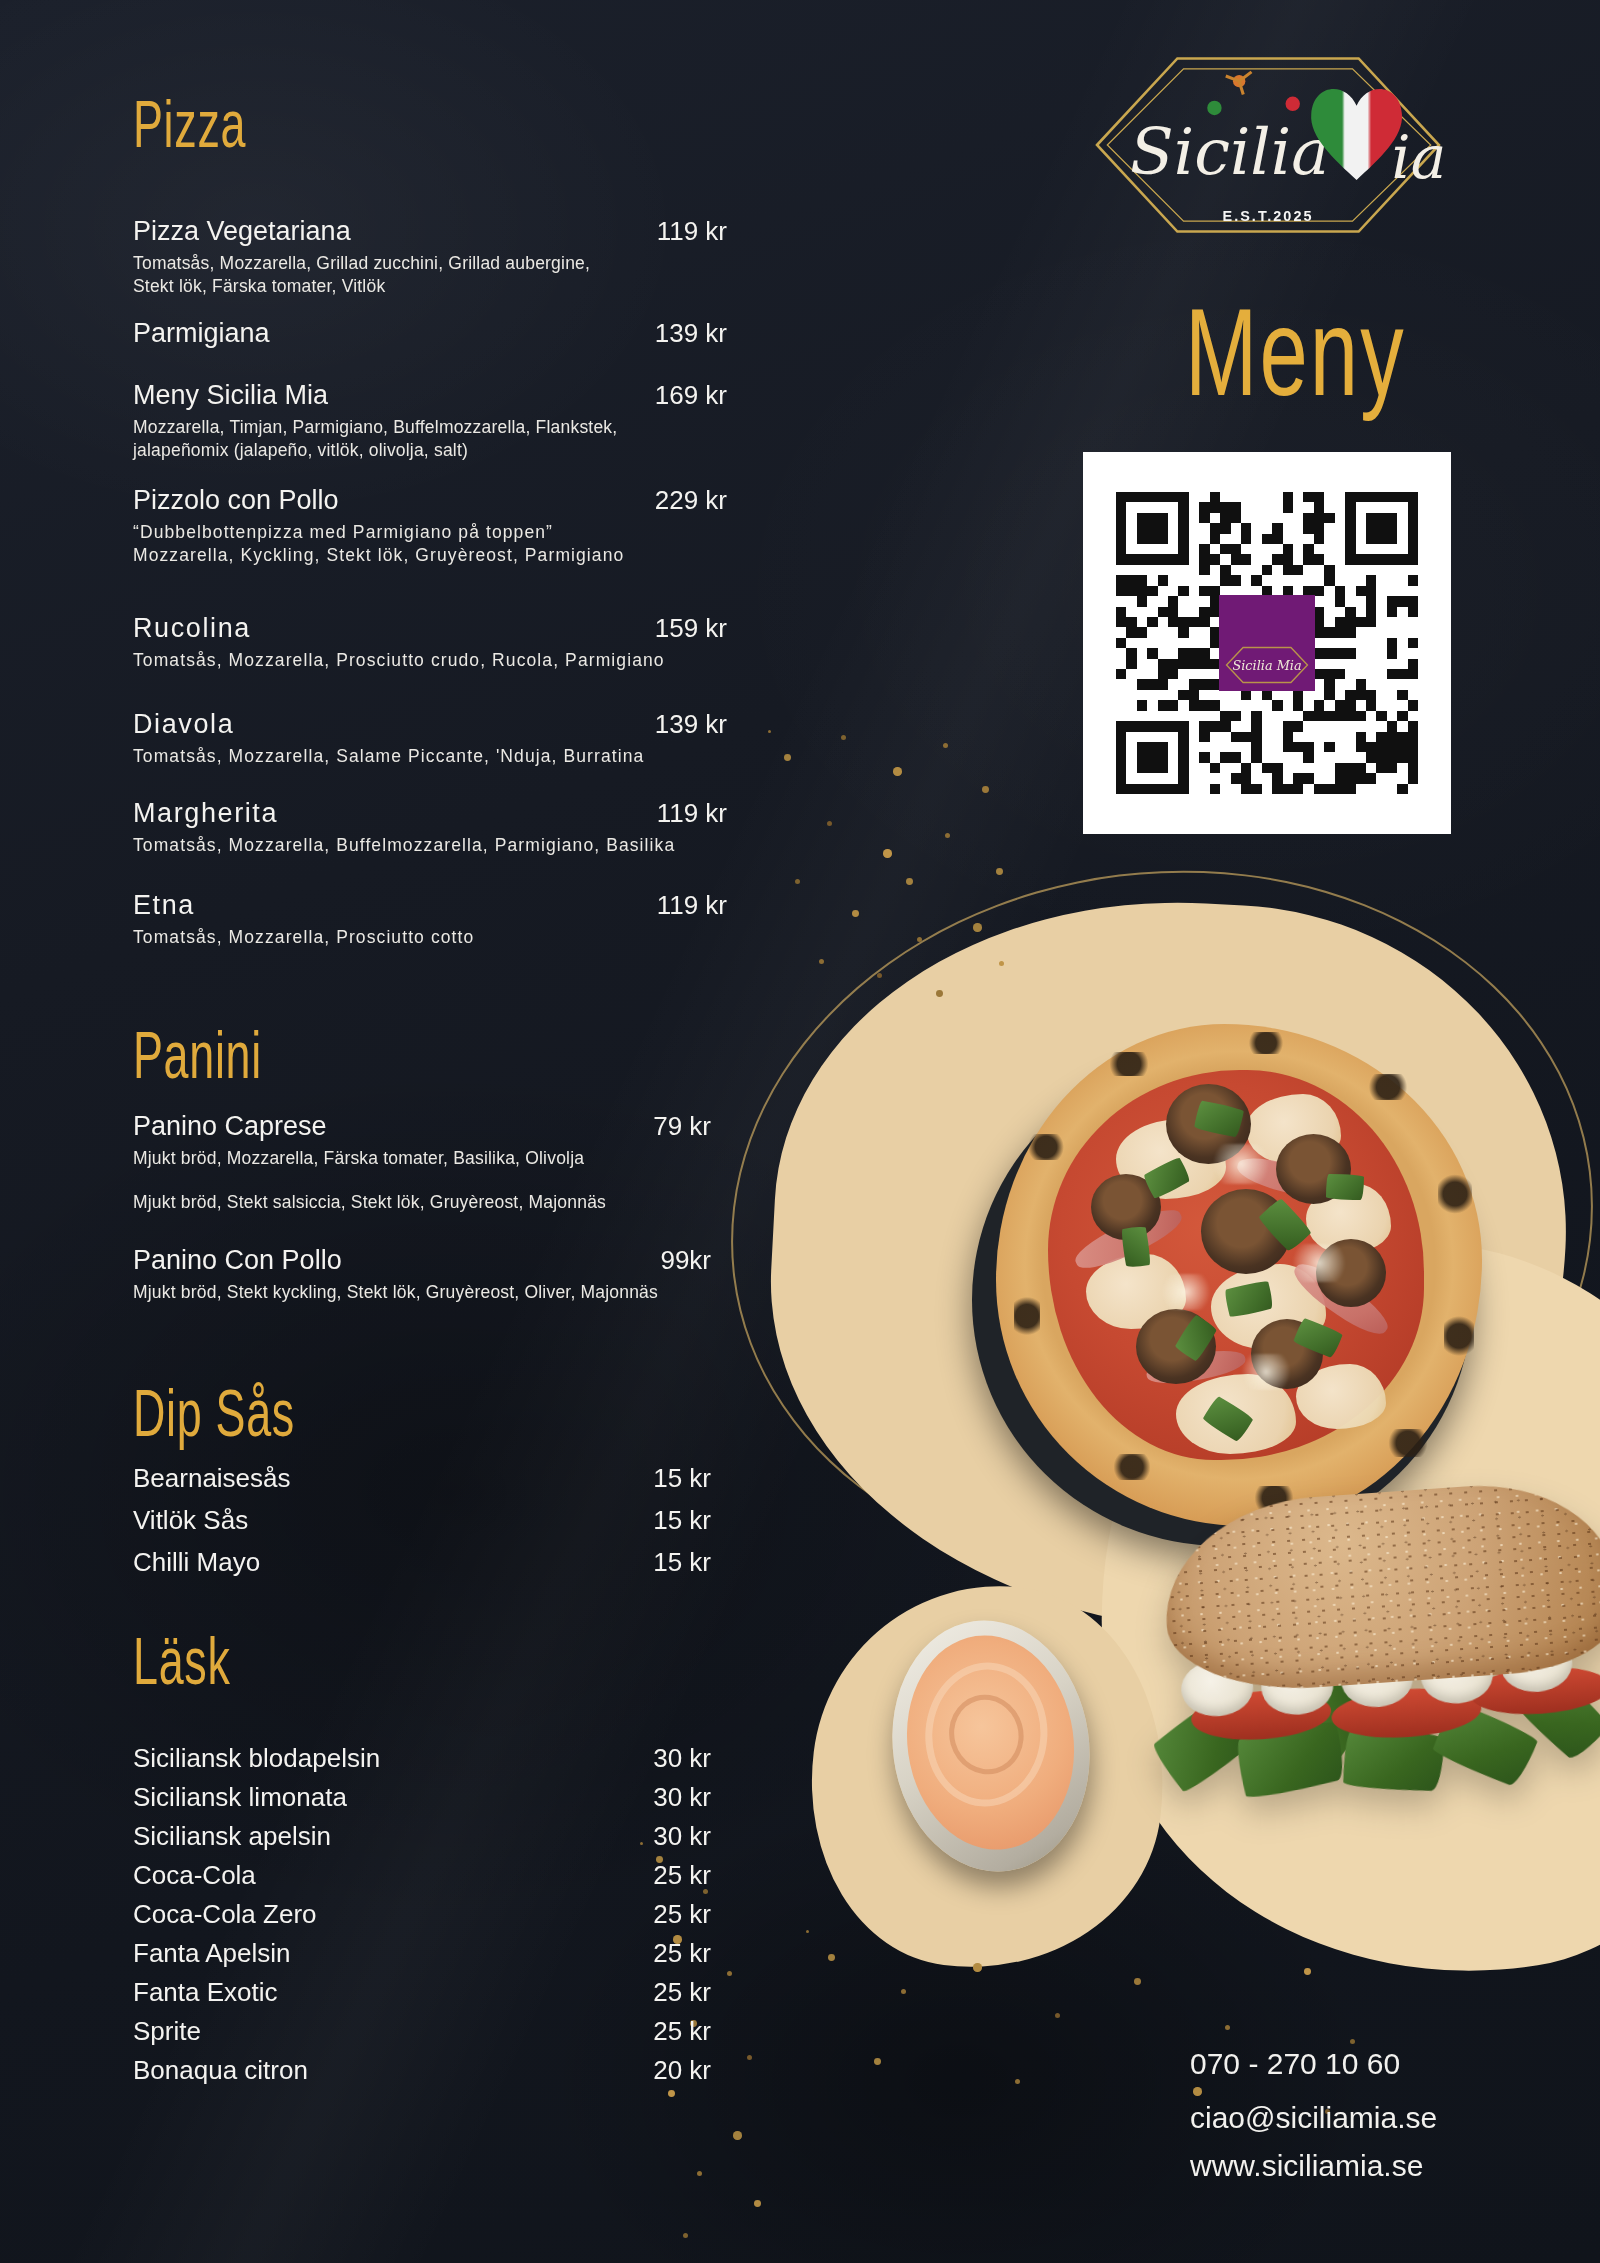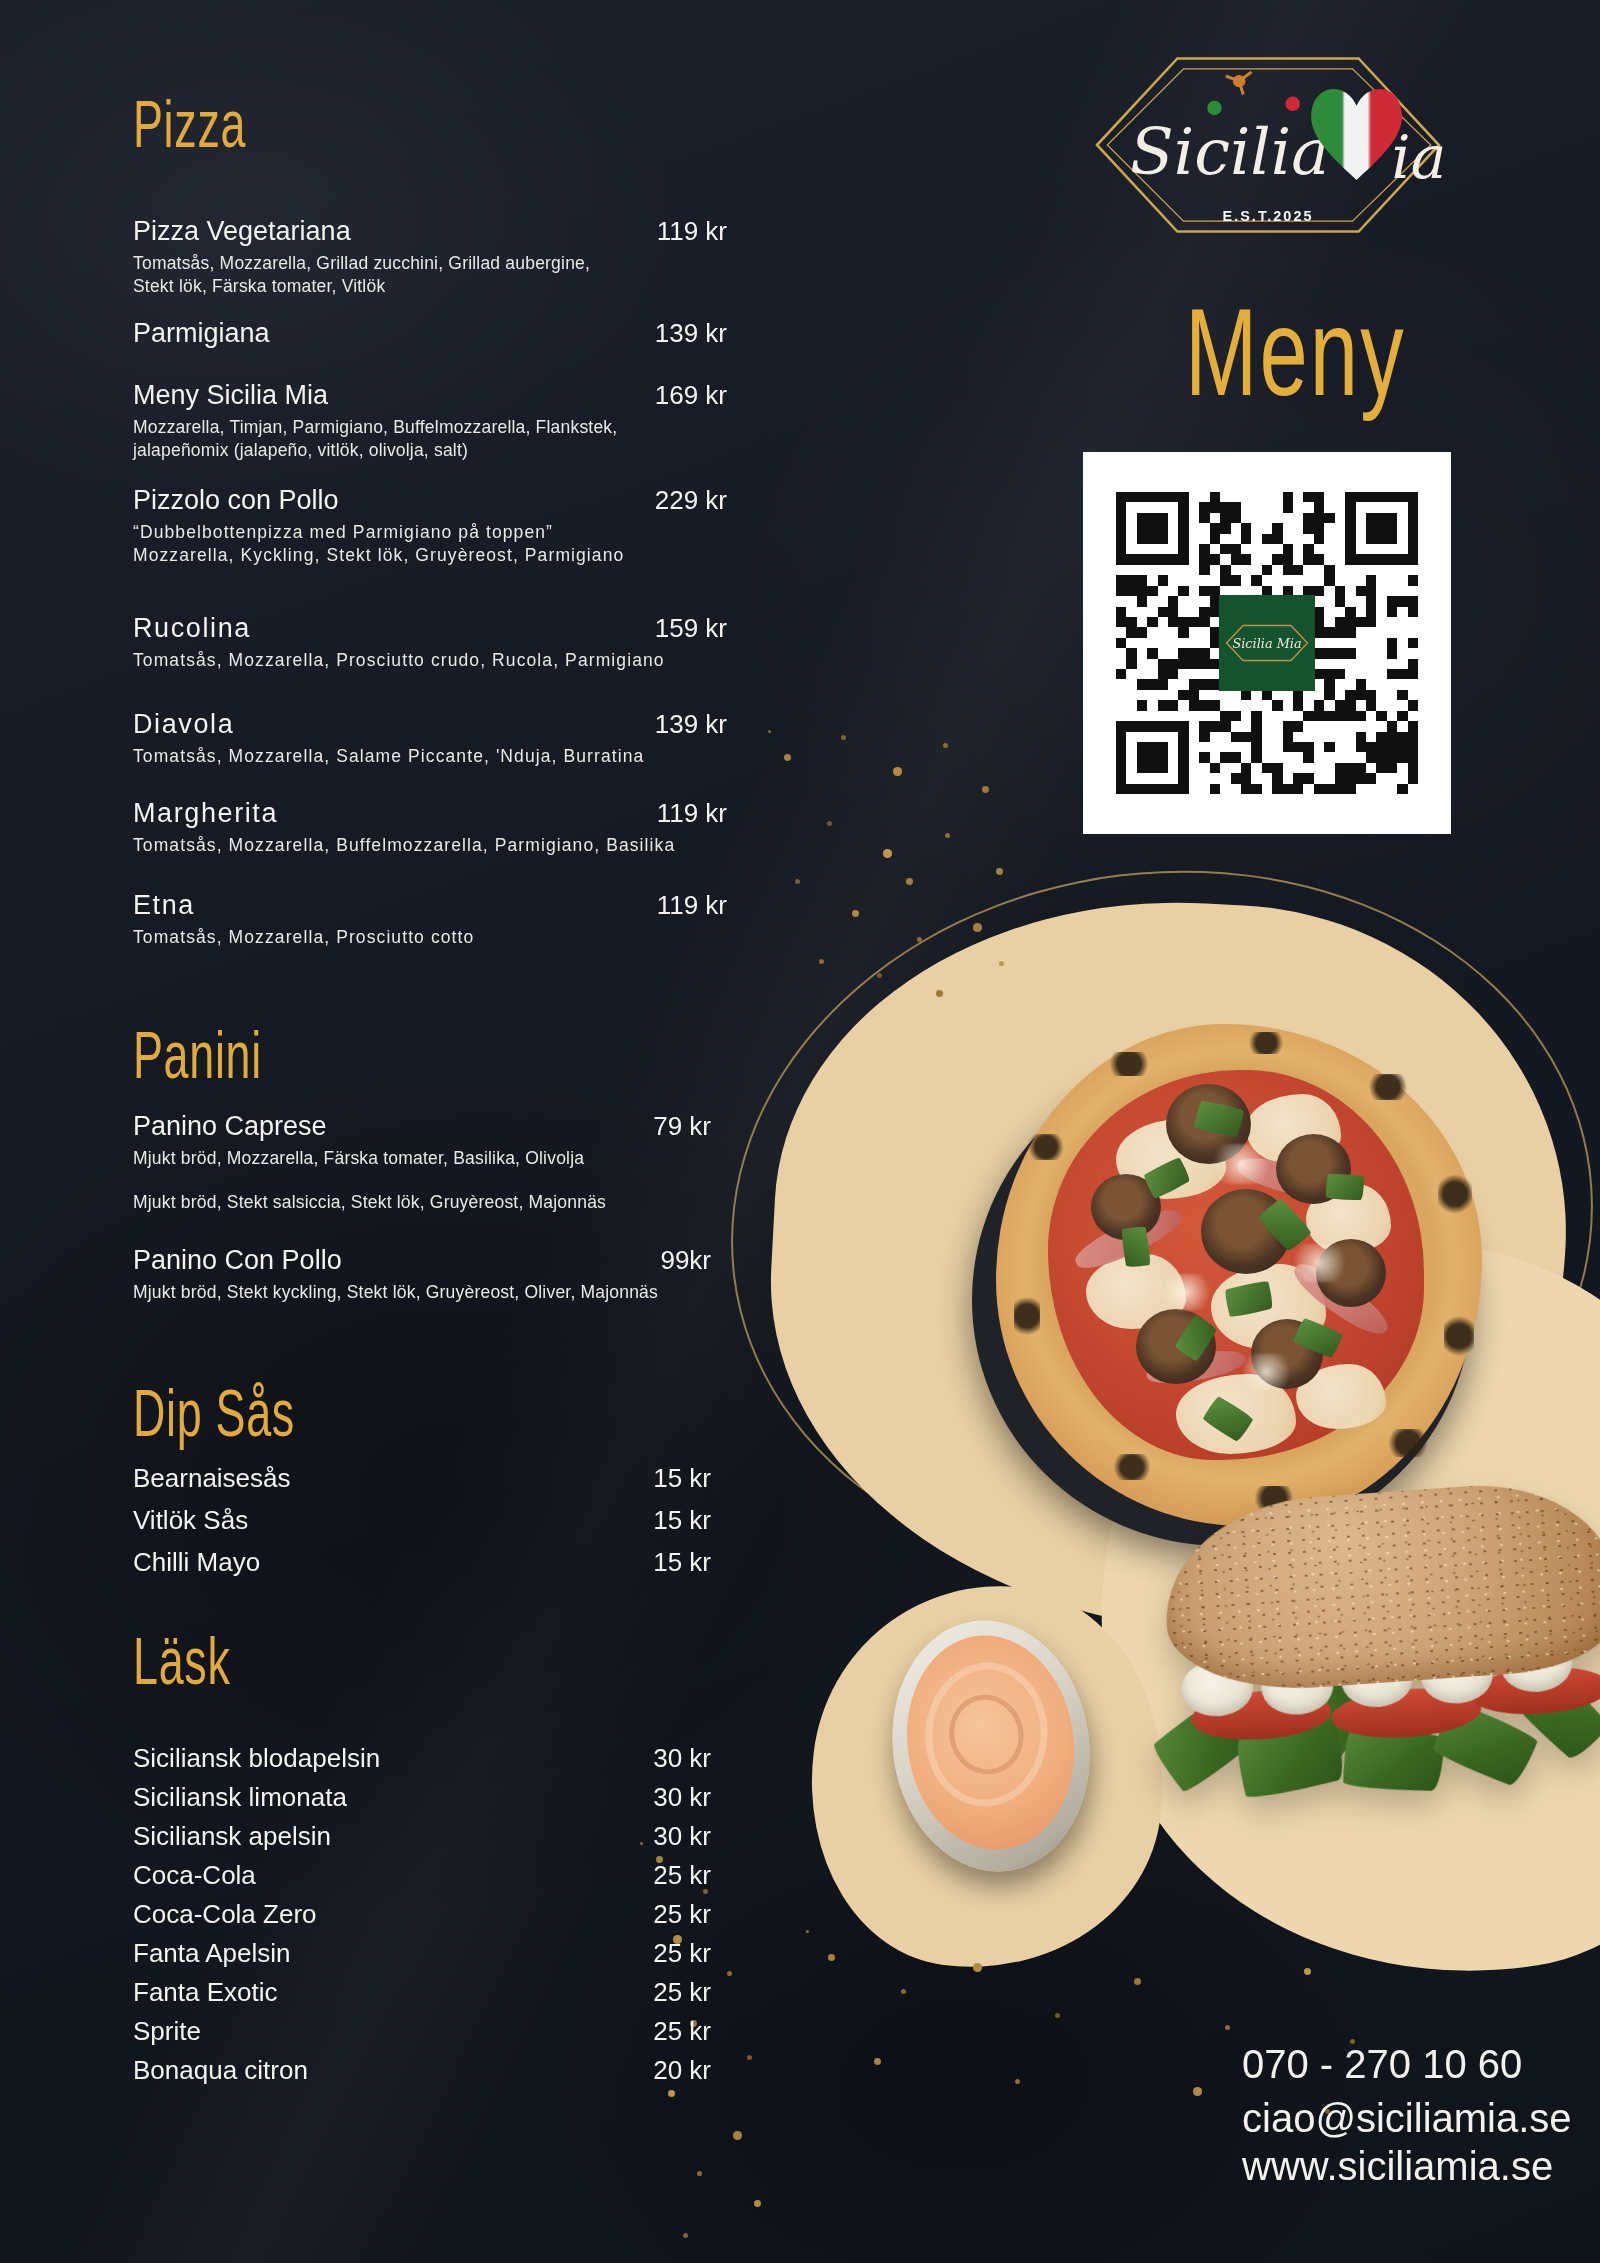--- a/index.html
+++ b/index.html
@@ -85,21 +85,21 @@
   .swirl1{left:34px;top:42px;right:40px;bottom:66px;border:7px solid rgba(250,224,198,.42);border-radius:50%;transform:rotate(12deg);}
   .swirl2{left:58px;top:74px;right:64px;bottom:98px;border:5px solid rgba(205,133,88,.5);border-radius:50%;transform:rotate(-8deg);}
   
   .logo{position:absolute;left:1082px;top:42px;width:372px;height:206px;z-index:5;}
   .meny{position:absolute;left:1185px;top:290px;z-index:5;font-size:124px;line-height:1;
     color:#e4ae3c;letter-spacing:3px;transform:scaleX(.7);transform-origin:left top;white-space:nowrap;}
   .qr-wrap{position:absolute;left:1083px;top:452px;width:368px;height:382px;background:#ffffff;z-index:5;
     display:flex;align-items:center;justify-content:center;}
   .qr-svg{width:302px;height:302px;}
   .qr-center{position:absolute;left:50%;top:50%;width:96px;height:96px;margin:-48px 0 0 -48px;
-    background:#14532d;display:flex;align-items:center;justify-content:center;}
+    background:#701a75;display:flex;align-items:flex-end;justify-content:center;}
   
   .menu-col{position:absolute;left:133px;top:92px;width:594px;z-index:5;}
   .sec-title{margin:0;font-weight:400;font-size:66px;line-height:64px;color:#e0aa3c;
     letter-spacing:1px;transform:scaleX(.68);transform-origin:left top;white-space:nowrap;}
   .sec-pizza .sec-title{margin-bottom:58px;}
   .sec-panini .sec-title{margin-top:74px;margin-bottom:22px;}
   .sec-dip .sec-title{margin-top:77px;margin-bottom:16px;}
   .sec-lask .sec-title{margin-top:50px;margin-bottom:48px;}
   .row{display:flex;justify-content:space-between;align-items:flex-start;
     font-size:27px;line-height:34px;color:#f4f3f0;}
@@ -115,21 +115,21 @@
   .sec-pizza .item:nth-child(4){margin-bottom:44px;}
   .sec-pizza .item:nth-child(5){margin-bottom:35px;}
   .sec-pizza .item:nth-child(6){margin-bottom:28px;margin-top:19px;}
   .sec-pizza .item:nth-child(7){margin-bottom:31px;}
   .sec-panini .item:nth-child(1){margin-bottom:21px;}
   .sec-panini .item:nth-child(2){margin-bottom:29px;}
   .sec-dip .item{margin-bottom:8px;}
   .sec-lask .item{margin-bottom:5px;}
   .sec-dip .row,.sec-lask .row{font-size:26px;}
   
-  .contact{position:absolute;left:1242px;top:2046px;z-index:5;font-size:40px;line-height:36px;color:#f2f1ee;}
+  .contact{position:absolute;left:1190px;top:2046px;z-index:5;font-size:30px;line-height:36px;color:#f2f1ee;}
   .contact .c-phone{margin-bottom:18px;}
   .contact .c-email{margin-bottom:12px;}
 </style>
 </head>
 <body>
 
 <div class="page">
   <div class="tex"></div>
 
   <div class="gold-ellipse"></div>

